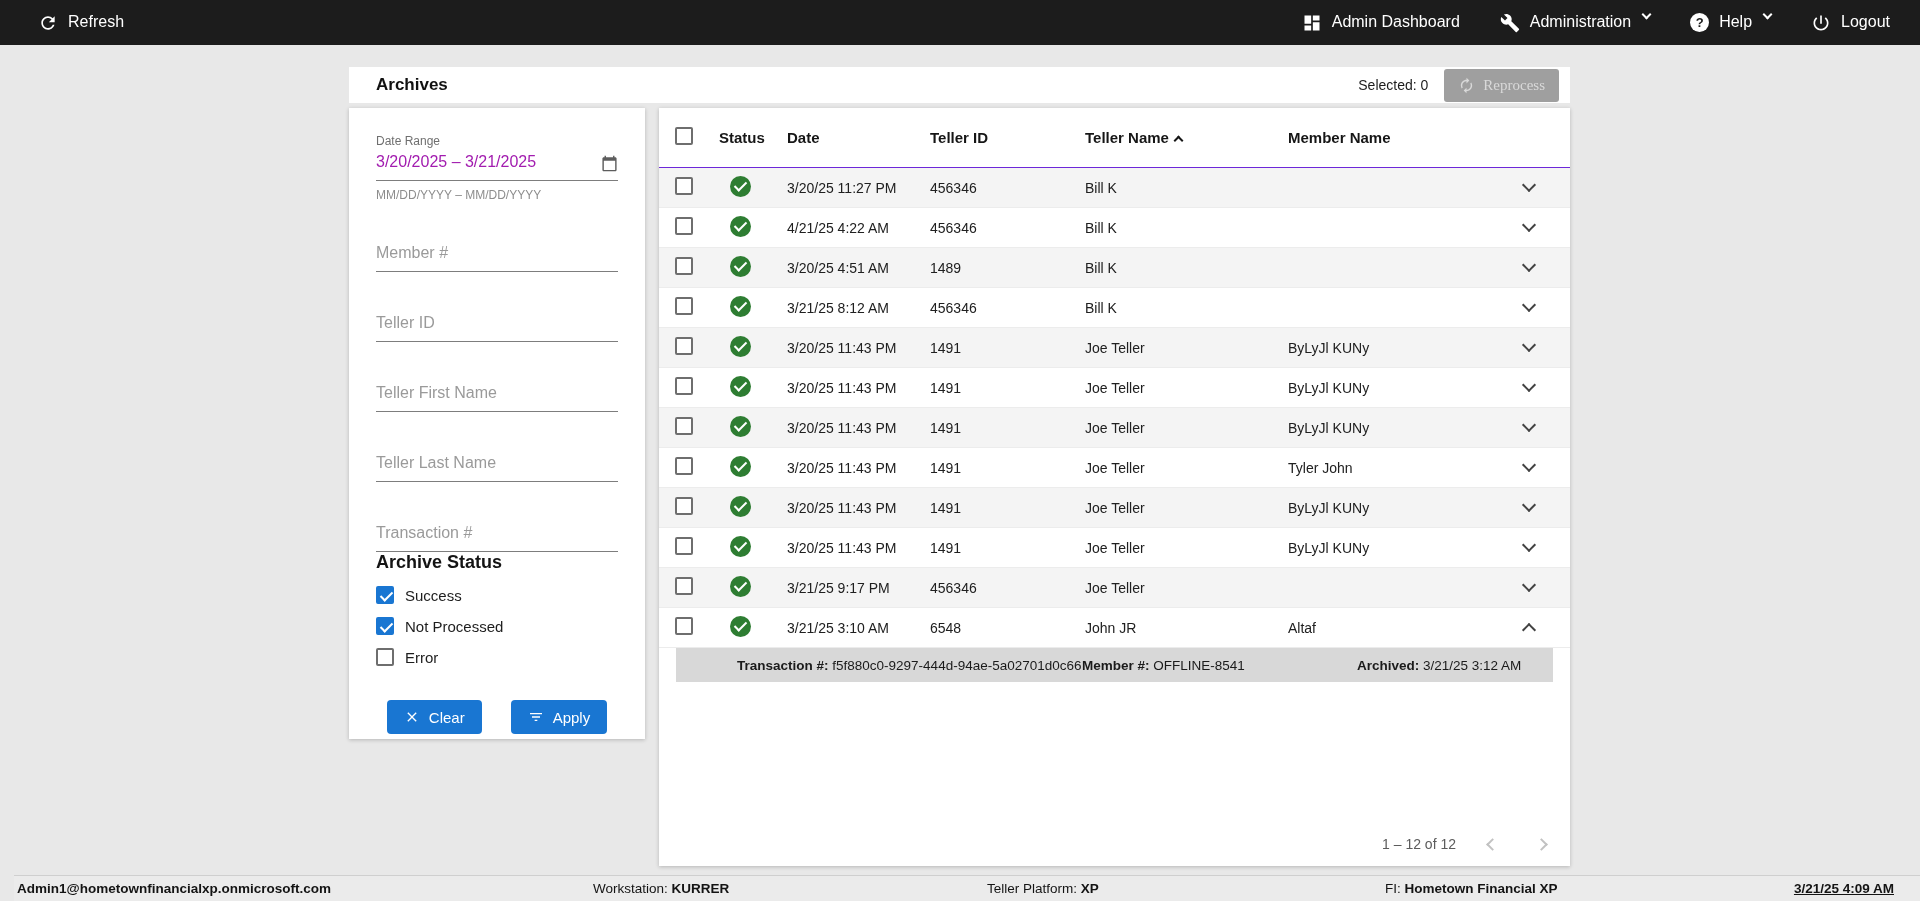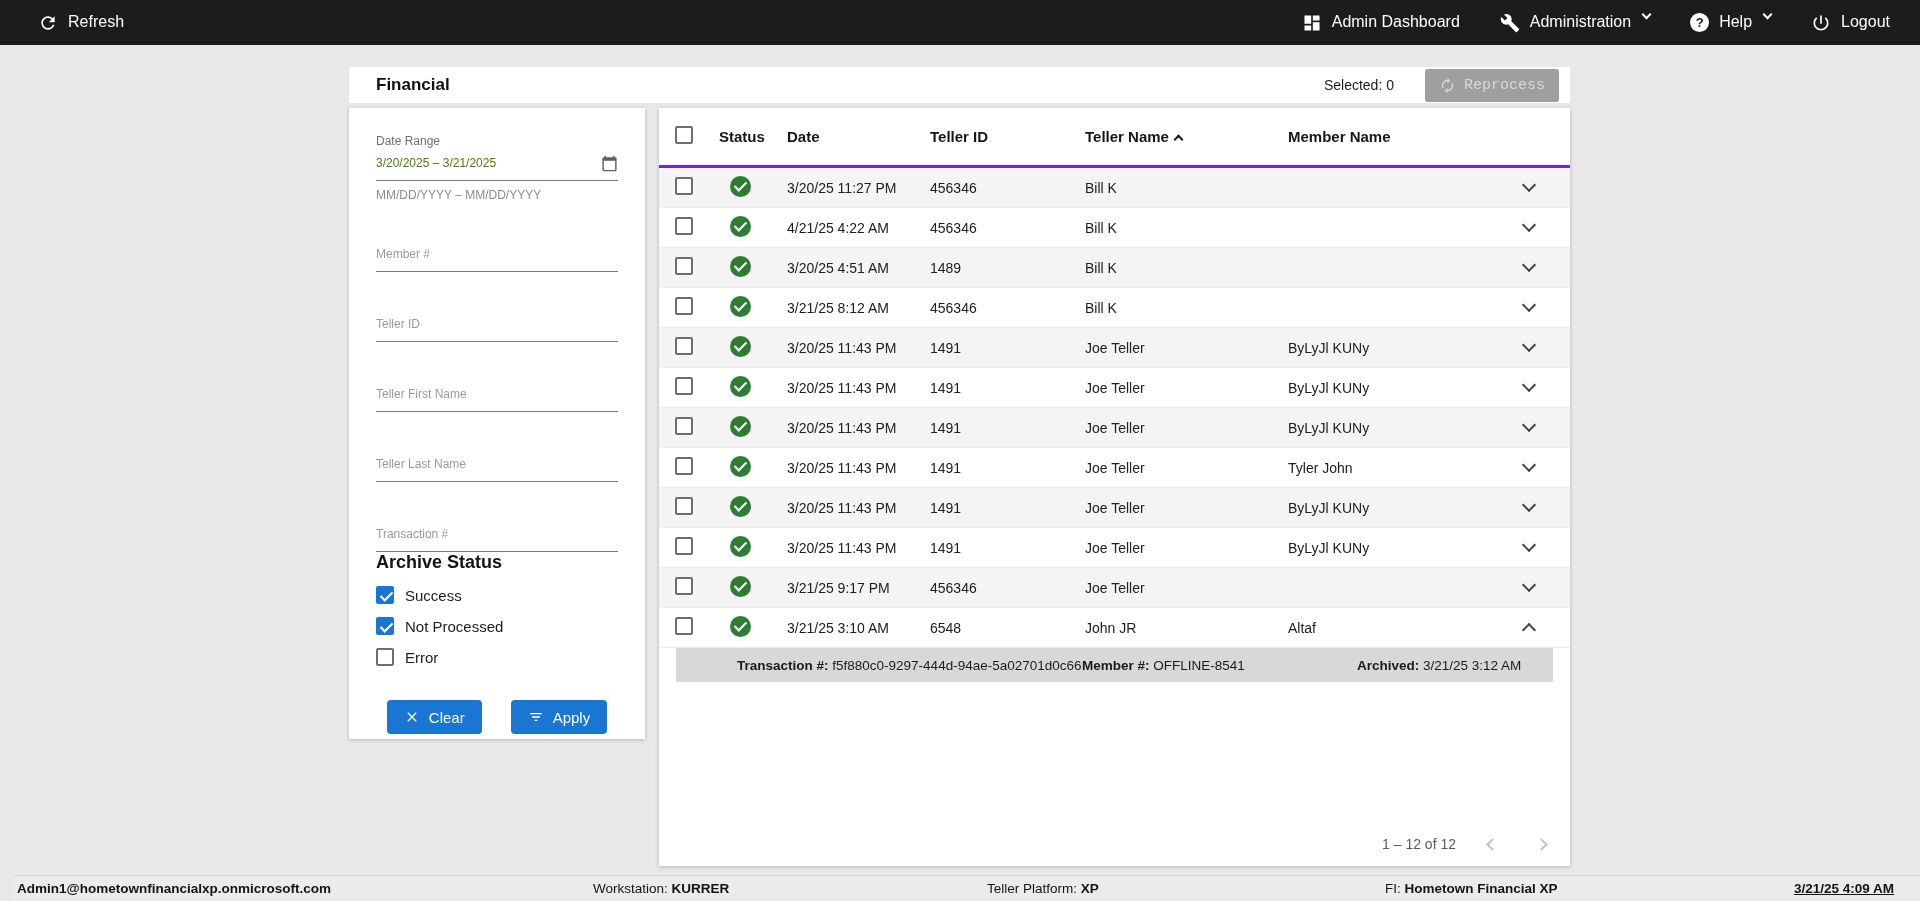--- a/index.html
+++ b/index.html
@@ -39,36 +39,36 @@
   .toolbar {
     position: absolute; left: 349px; top: 67px; width: 1221px; height: 36px;
     background: #ffffff; display: flex; align-items: center; padding-left: 27px;
   }
   .page-title { font-size: 17px; font-weight: bold; color: #111; }
   .toolbar-right { margin-left: auto; display: flex; align-items: center; gap: 16px; }
   .selected-count { font-size: 14px; color: #1d1d1d; }
   .reprocess-btn {
     height: 33px; min-width: 114px; margin-right: 11px;
     background: #9f9f9f; color: #d9d9d9; border: none; border-radius: 3px;
-    font-size: 15px; font-family: Liberation Mono, monospace;
+    font-size: 15px; font-family: Liberation Serif, serif;
     display: flex; align-items: center; justify-content: center; gap: 8px;
-    padding: 12px 14px; cursor: default; margin-left: 15px;
+    padding: 12px 14px; cursor: default;
   }
   .reprocess-btn svg { width: 17px; height: 17px; fill: #d9d9d9; }
 
   
   .card { background: #fff; box-shadow: 0 1px 4px rgba(0,0,0,0.22); }
   .filter-card {
     position: absolute; left: 349px; top: 108px; width: 296px; height: 631px;
     padding: 26px 27px 0 27px;
   }
   .field-label { font-size: 12px; color: #6f6f6f; }
   .input-line { position: relative; border-bottom: 1px solid #7d7d7d; padding: 5px 0 9px; }
   .input-line input {
-    border: none; outline: none; width: 100%; font-size: 12px; color: #4d7c0f;
+    border: none; outline: none; width: 100%; font-size: 16px; color: #a21caf;
     font-family: "Liberation Sans", sans-serif; background: transparent; padding-right: 24px;
   }
   .input-line input::placeholder { color: #9a9a9a; opacity: 1; }
   .cal-icon { position: absolute; right: 0; bottom: 8px; width: 17px; height: 17px; fill: #5d5d5d; cursor: pointer; }
   .hint { font-size: 12px; color: #8d8d8d; margin-top: 7px; }
   .plain-field { margin-top: 37px; }
   .section-title { font-size: 18px; font-weight: bold; color: #141414; }
   .cb-row { display: flex; align-items: center; gap: 11px; margin-top: 13px; font-size: 15px; cursor: pointer; }
   .checkbox {
     width: 18px; height: 18px; border: 2px solid #6e6e6e; border-radius: 2px;
@@ -87,21 +87,21 @@
   }
   .blue-btn svg { width: 16px; height: 16px; fill: #fff; }
 
   
   .table-card { position: absolute; left: 659px; top: 108px; width: 911px; height: 758px; }
   .grid-cols {
     display: grid;
     grid-template-columns: 44px 68px 143px 155px 203px 215px 1fr;
     align-items: center; padding: 0 16px;
   }
-  .thead { height: 60px; border-bottom: 3px solid #6d28d9; font-size: 15px; font-weight: bold; color: #161616; }
+  .thead { height: 60px; border-bottom: 1px solid #6d28d9; font-size: 15px; font-weight: bold; color: #161616; }
   .th-flex { display: flex; align-items: center; }
   .sort-chev { width: 7px; height: 7px; border-width: 0 2px 2px 0; transform: rotate(-135deg); margin-left: 6px; position: relative; top: 3px; color: #161616; }
   .trow { height: 40px; font-size: 14px; color: #202020; border-bottom: 1px solid #ececec; cursor: pointer; }
   .trow.alt { background: #f4f4f4; }
   .cell-status { padding-left: 11px; }
   .status-ok { width: 21px; height: 21px; border-radius: 50%; background: #2e7d32; display: inline-block; position: relative; }
   .status-ok::after {
     content: ''; position: absolute; left: 7px; top: 3px; width: 5px; height: 10px;
     border: solid #fff; border-width: 0 2.5px 2.5px 0; transform: rotate(45deg);
   }
@@ -170,21 +170,21 @@
     <div class="tb-item">
       <svg class="tb-icon" viewBox="0 0 24 24">
           <path d="M13 3h-2v10h2V3zm4.83 2.17l-1.42 1.42C17.99 7.86 19 9.81 19 12c0 3.87-3.13 7-7 7s-7-3.13-7-7c0-2.19 1.01-4.14 2.58-5.42L6.17 5.17C4.23 6.82 3 9.26 3 12c0 4.97 4.03 9 9 9s9-4.03 9-9c0-2.74-1.23-5.18-3.17-6.83z"></path>
         </svg>
       <span>Logout</span>
     </div>
   </div>
 </div>
 
 <div class="toolbar">
-  <span class="page-title">Financial</span>
+  <span class="page-title">Archives</span>
   <div class="toolbar-right">
     <span class="selected-count">Selected: 0</span>
     <button class="reprocess-btn" disabled="">
       <svg viewBox="0 0 24 24">
           <path d="M12 6v3l4-4-4-4v3c-4.42 0-8 3.58-8 8 0 1.57.46 3.03 1.24 4.26L6.7 14.8c-.45-.83-.7-1.79-.7-2.8 0-3.31 2.69-6 6-6zm6.76 1.74L17.3 9.2c.44.84.7 1.79.7 2.8 0 3.31-2.69 6-6 6v-3l-4 4 4 4v-3c4.42 0 8-3.58 8-8 0-1.57-.46-3.03-1.24-4.26z"></path>
         </svg>
       <span>Reprocess</span>
     </button>
   </div>
 </div>

